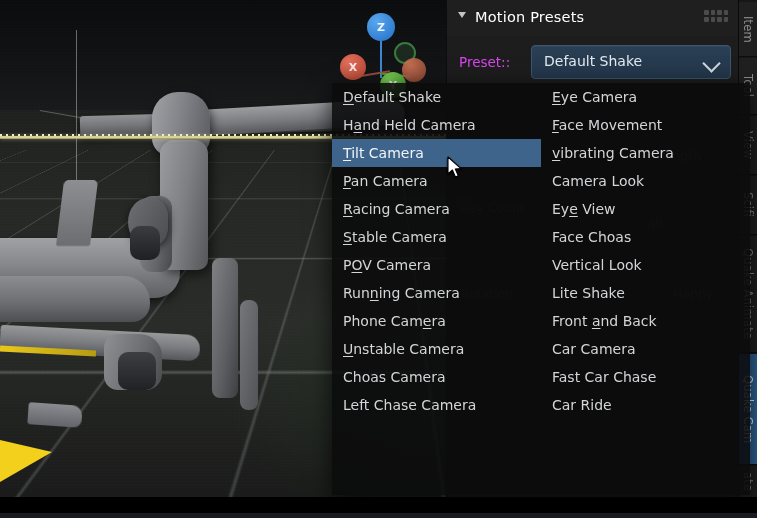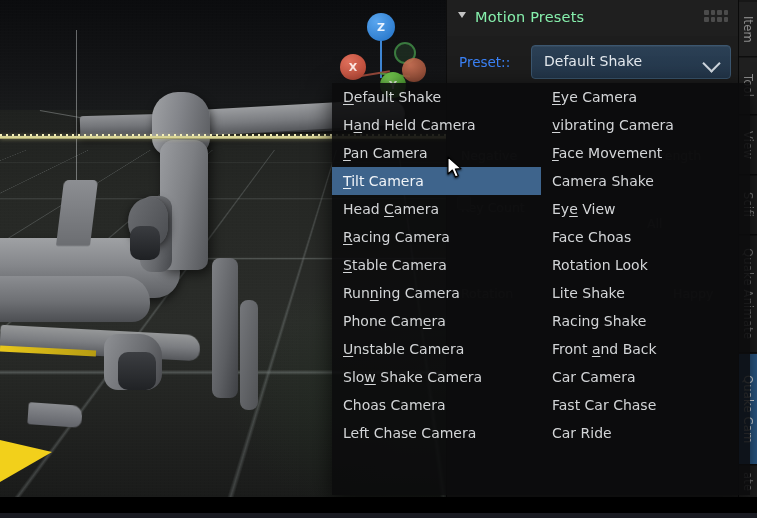--- a/index.html
+++ b/index.html
@@ -103,27 +103,27 @@
   .b-yneg{left:68px;top:50px;width:24px;height:24px;background:radial-gradient(circle at 34% 30%,#cf7457,#8e4731);opacity:.92;}
   .b-zneg{left:60px;top:34px;width:22px;height:22px;border:2px solid #3a7a3f;background:rgba(40,70,45,.45);box-sizing:border-box;}
 
   
   .npanel{position:absolute;left:446px;top:0;width:293px;height:497px;
           background:#1d1d1d;border-left:1px solid #0d0d0d;}
   .npanel-head{position:absolute;left:0;top:0;width:293px;height:36px;background:#1f1f1f;}
   .disc{position:absolute;left:12px;top:11px;width:0;height:0;
         border-left:6px solid #c3c3c3;border-top:4px solid transparent;border-bottom:4px solid transparent;
         transform:rotate(90deg);}
-  .panel-title{position:absolute;left:28px;top:9px;font-size:14.5px;color:#86efac;letter-spacing:.2px;}
+  .panel-title{position:absolute;left:28px;top:9px;font-size:14.5px;color:#ffffff;letter-spacing:.2px;}
   .grip{position:absolute;right:12px;top:10px;width:24px;height:12px;
         display:grid;grid-template-columns:repeat(4,1fr);grid-template-rows:repeat(2,1fr);gap:2px;}
   .grip i{background:#4b4b4b;border-radius:1px;display:block;}
 
   .preset-row{position:absolute;left:0;top:42px;width:293px;height:38px;}
-  .preset-label{position:absolute;left:12px;top:12px;font-size:13.5px;color:#3b82f6;}
+  .preset-label{position:absolute;left:12px;top:12px;font-size:13.5px;color:#d946ef;}
   .preset-field{position:absolute;left:84px;top:3px;width:198px;height:32px;border-radius:4px;
                 background:linear-gradient(#2b4055,#23364a);border:1px solid #3b566f;
                 box-shadow:inset 0 1px 0 rgba(255,255,255,.05);}
   .preset-value{position:absolute;left:12px;top:7px;font-size:14px;color:#e4e9ee;}
   .chev{position:absolute;right:12px;top:11px;width:11px;height:11px;
         border-right:2.2px solid #cfd7df;border-bottom:2.2px solid #cfd7df;transform:rotate(45deg);}
 
   
   .ghost{position:absolute;color:#3a3a3a;font-size:12.5px;}
   .ghost-box{position:absolute;border:1px solid #2a2a2a;border-radius:3px;background:#232323;}
@@ -247,42 +247,40 @@
     <div class="vtab" style="top:176px;height:58px;">Scifi</div>
     <div class="vtab" style="top:236px;height:116px;">Quake Animate</div>
     <div class="vtab active" style="top:354px;height:110px;">Quake Cam</div>
     <div class="vtab" style="top:466px;height:31px;">ate</div>
   </div>
 
   <div class="menu">
     <div class="col col-l">
         <div class="mi"><u>D</u>efault Shake</div>
         <div class="mi">H<u>a</u>nd Held Camera</div>
+        <div class="mi sel"><u>T</u>ilt Camera</div>
         <div class="mi"><u>P</u>an Camera</div>
-        <div class="mi sel"><u>T</u>ilt Camera</div>
-        <div class="mi">Head <u>C</u>amera</div>
         <div class="mi"><u>R</u>acing Camera</div>
         <div class="mi"><u>S</u>table Camera</div>
+        <div class="mi">P<u>O</u>V Camera</div>
         <div class="mi">Run<u>n</u>ing Camera</div>
         <div class="mi">Phone Cam<u>e</u>ra</div>
         <div class="mi"><u>U</u>nstable Camera</div>
-        <div class="mi">Slo<u>w</u> Shake Camera</div>
         <div class="mi">Choas Camera</div>
         <div class="mi">Left Chase Camera</div>
       </div>
     <div class="col col-r">
         <div class="mi"><u>E</u>ye Camera</div>
+        <div class="mi"><u>F</u>ace Movement</div>
         <div class="mi"><u>v</u>ibrating Camera</div>
-        <div class="mi"><u>F</u>ace Movement</div>
-        <div class="mi">Camera Shake</div>
+        <div class="mi">Camera Look</div>
         <div class="mi">Ey<u>e</u> View</div>
         <div class="mi">Face Choas</div>
-        <div class="mi">Rotation Look</div>
+        <div class="mi">Vertical Look</div>
         <div class="mi">Lite Shake</div>
-        <div class="mi">Racing Shake</div>
         <div class="mi">Front <u>a</u>nd Back</div>
         <div class="mi">Car Camera</div>
         <div class="mi">Fast Car Chase</div>
         <div class="mi">Car Ride</div>
       </div>
   </div>
 
   <svg class="cursor" viewBox="0 0 16 24">
     <path d="M1 1 L1 18 L5.4 14 L8.4 21 L11.3 19.7 L8.3 13 L14 12.6 Z" fill="#ffffff" stroke="#000000" stroke-width="1.1" stroke-linejoin="round"></path>
   </svg>

